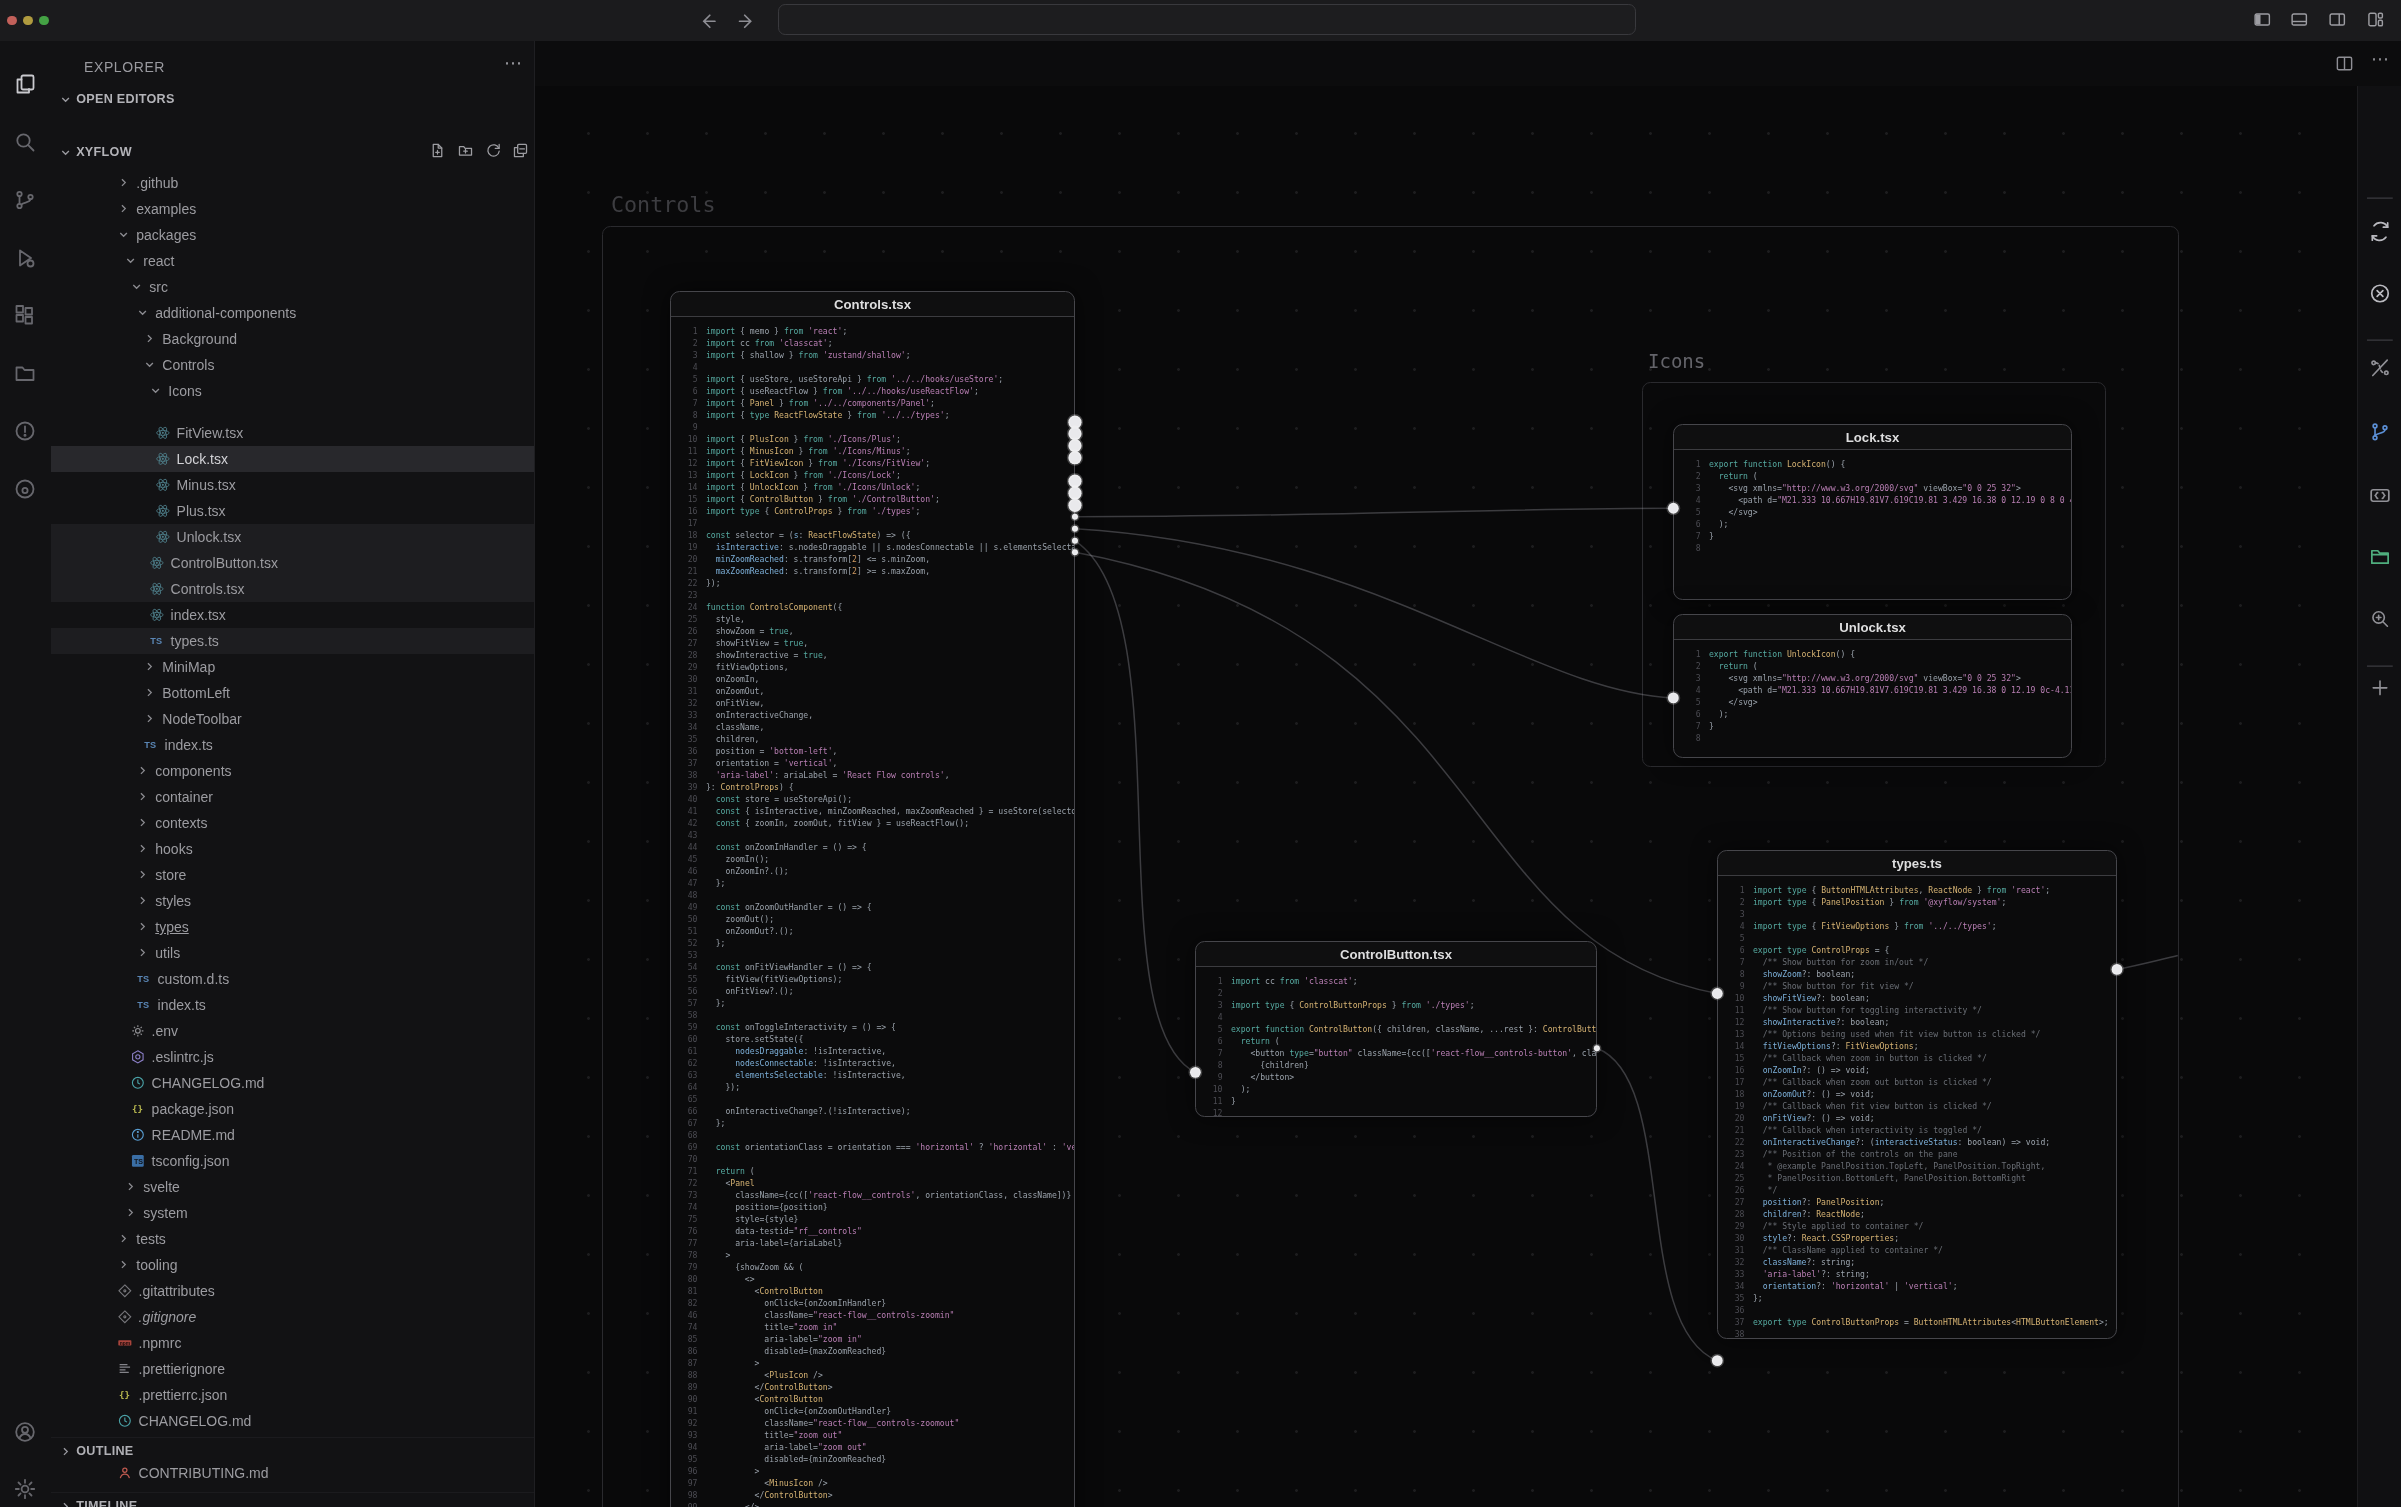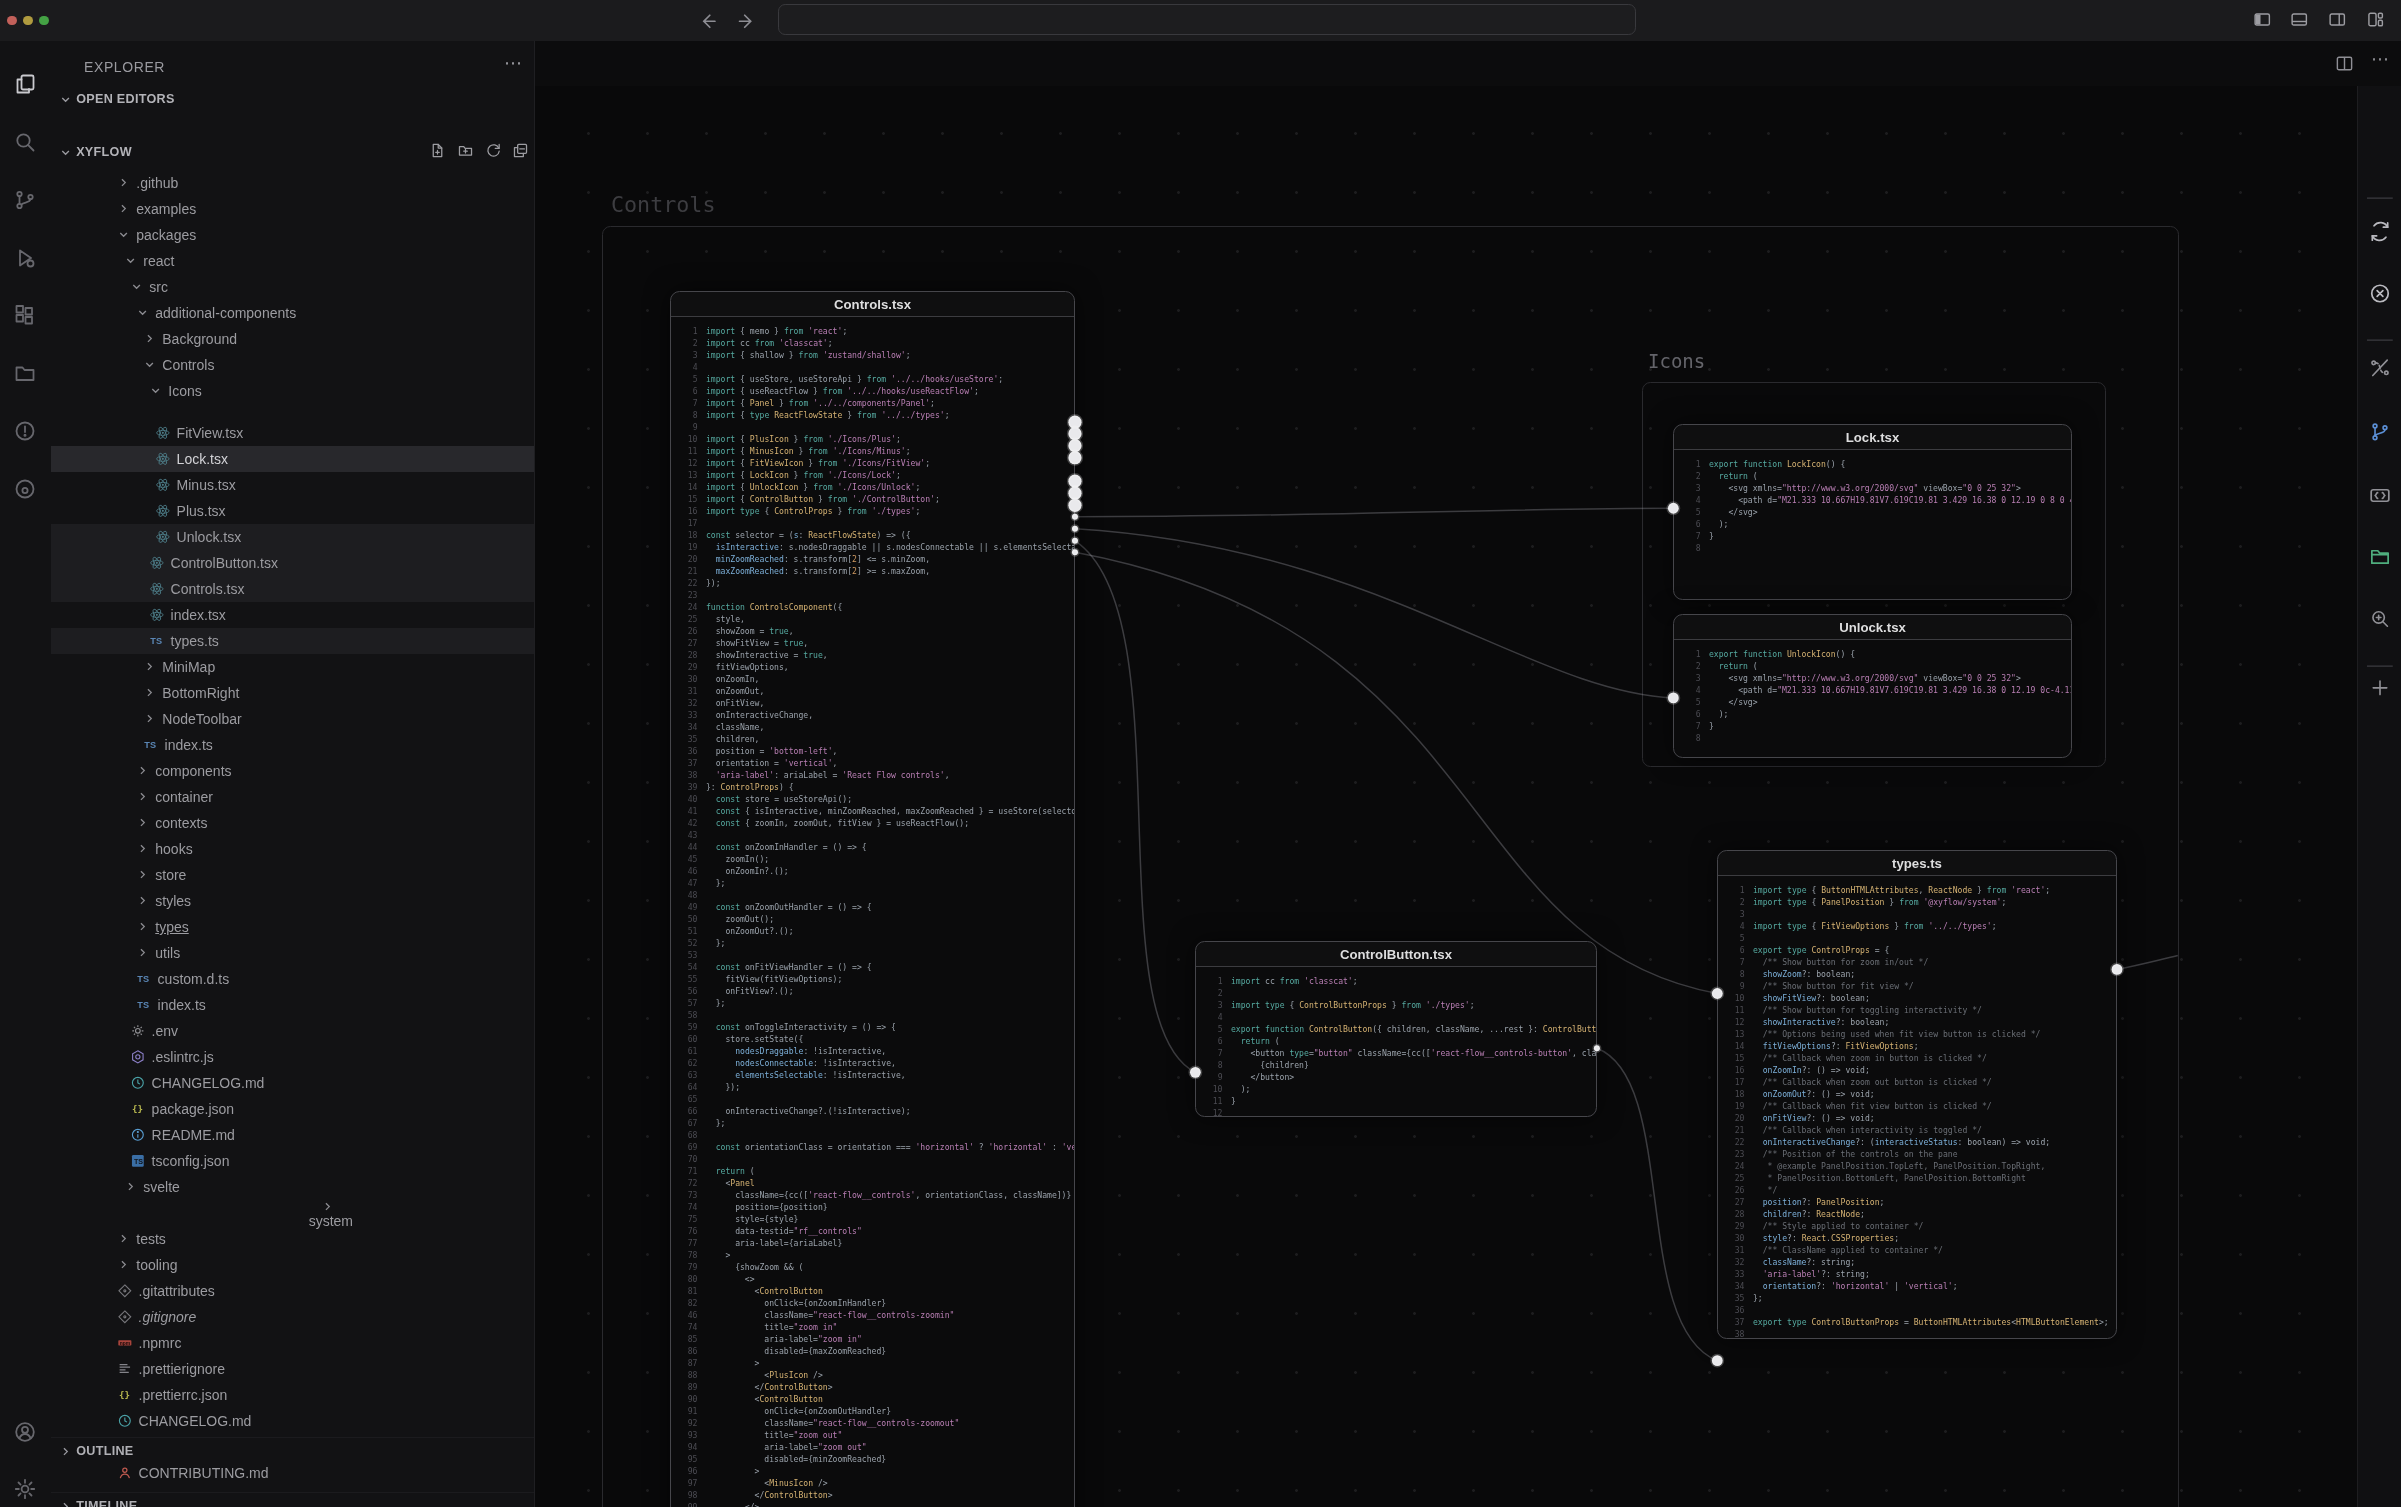--- a/index.html
+++ b/index.html
@@ -385,21 +385,21 @@
           </svg>
         </span>
         <span class="lbl">MiniMap</span>
       </div>
       <div class="trow" style="padding-left: 92px;">
         <span class="tw">
           <svg width="13.2" height="13.2" viewBox="0 0 16 16" fill="none" stroke="currentColor" stroke-width="1.6">
             <path d="M6 4l4 4-4 4"></path>
           </svg>
         </span>
-        <span class="lbl">BottomRight</span>
+        <span class="lbl">BottomLeft</span>
       </div>
       <div class="trow" style="padding-left: 92px;">
         <span class="tw">
           <svg width="13.2" height="13.2" viewBox="0 0 16 16" fill="none" stroke="currentColor" stroke-width="1.6">
             <path d="M6 4l4 4-4 4"></path>
           </svg>
         </span>
         <span class="lbl">NodeToolbar</span>
       </div>
       <div class="trow" style="padding-left: 92px;">
@@ -545,21 +545,21 @@
         <span class="lbl">tsconfig.json</span>
       </div>
       <div class="trow" style="padding-left: 73px;">
         <span class="tw">
           <svg width="13.2" height="13.2" viewBox="0 0 16 16" fill="none" stroke="currentColor" stroke-width="1.6">
             <path d="M6 4l4 4-4 4"></path>
           </svg>
         </span>
         <span class="lbl">svelte</span>
       </div>
-      <div class="trow" style="padding-left: 73px; flex-direction: column;">
+      <div class="trow" style="padding-left: 73px;">
         <span class="tw">
           <svg width="13.2" height="13.2" viewBox="0 0 16 16" fill="none" stroke="currentColor" stroke-width="1.6">
             <path d="M6 4l4 4-4 4"></path>
           </svg>
         </span>
         <span class="lbl">system</span>
       </div>
       <div class="trow" style="padding-left: 66px;">
         <span class="tw">
           <svg width="13.2" height="13.2" viewBox="0 0 16 16" fill="none" stroke="currentColor" stroke-width="1.6">

